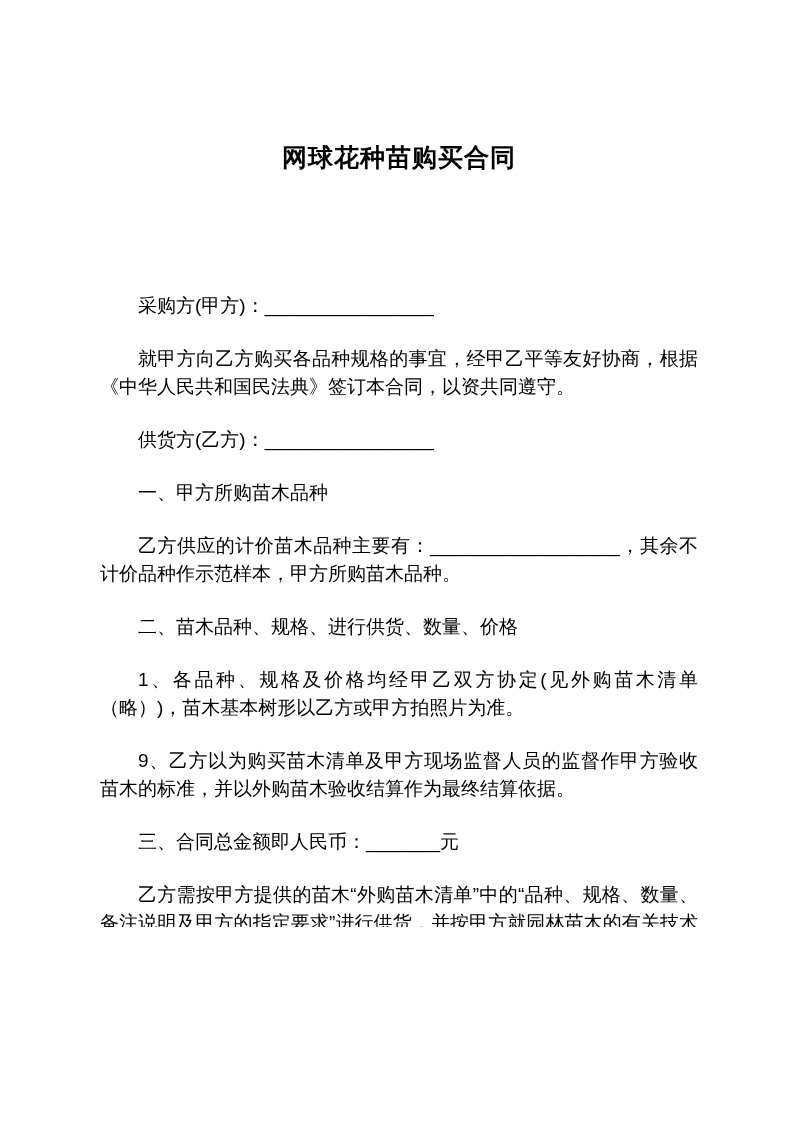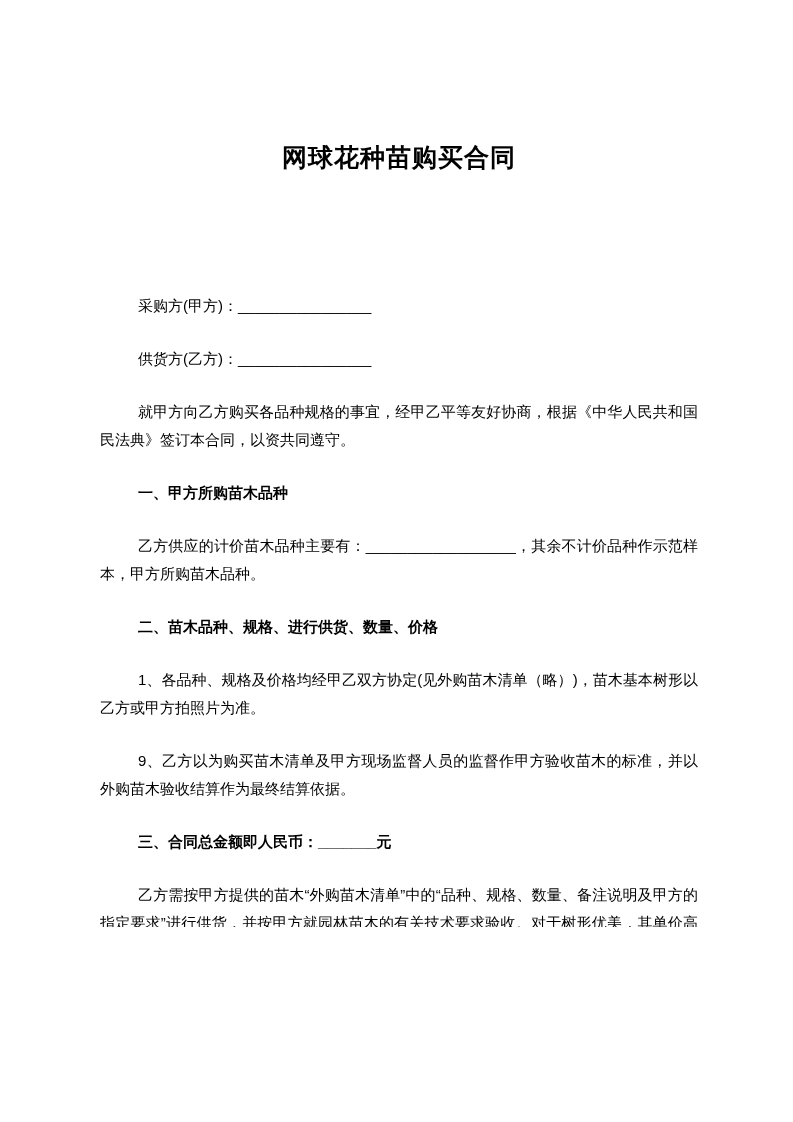--- a/index.html
+++ b/index.html
@@ -21,32 +21,32 @@
   }
   .doc-title {
     margin: 139px 0 0 0;
     font-size: 25px;
     line-height: 36px;
     font-weight: bold;
     text-align: center;
     letter-spacing: 1px;
   }
   .doc-block {
-    font-size: 15px;
+    font-size: 19px;
     line-height: 28px;
     text-align: justify;
     text-indent: 38px;
     margin: 0 0 25px 0;
     word-break: break-all;
   }
   .b-first {
     margin-top: 117px;
   }
   .b-heading {
-    font-weight: bold;
+    font-weight: normal;
   }
   .page-footer {
     position: absolute;
     top: 1046px;
     left: 0;
     width: 100%;
     text-align: center;
     font-family: "Liberation Serif", serif;
     font-size: 18px;
     line-height: 22px;
@@ -56,23 +56,23 @@
 </head>
 <body>
 
 <div class="page">
   <div class="content">
 
     <h1 class="doc-title">网球花种苗购买合同</h1>
 
     <p class="doc-block b-first">采购方(甲方)：________________</p>
 
+    <p class="doc-block">就甲方向乙方购买各品种规格的事宜，经甲乙平等友好协商，根据《中华人民共和国民法典》签订本合同，以资共同遵守。</p>
+
     <p class="doc-block">供货方(乙方)：________________</p>
-
-    <p class="doc-block">就甲方向乙方购买各品种规格的事宜，经甲乙平等友好协商，根据《中华人民共和国民法典》签订本合同，以资共同遵守。</p>
 
     <p class="doc-block b-heading">一、甲方所购苗木品种</p>
 
     <p class="doc-block">乙方供应的计价苗木品种主要有：__________________，其余不计价品种作示范样本，甲方所购苗木品种。</p>
 
     <p class="doc-block b-heading">二、苗木品种、规格、进行供货、数量、价格</p>
 
     <p class="doc-block">1、各品种、规格及价格均经甲乙双方协定(见外购苗木清单（略）)，苗木基本树形以乙方或甲方拍照片为准。</p>
 
     <p class="doc-block">9、乙方以为购买苗木清单及甲方现场监督人员的监督作甲方验收苗木的标准，并以外购苗木验收结算作为最终结算依据。</p>

